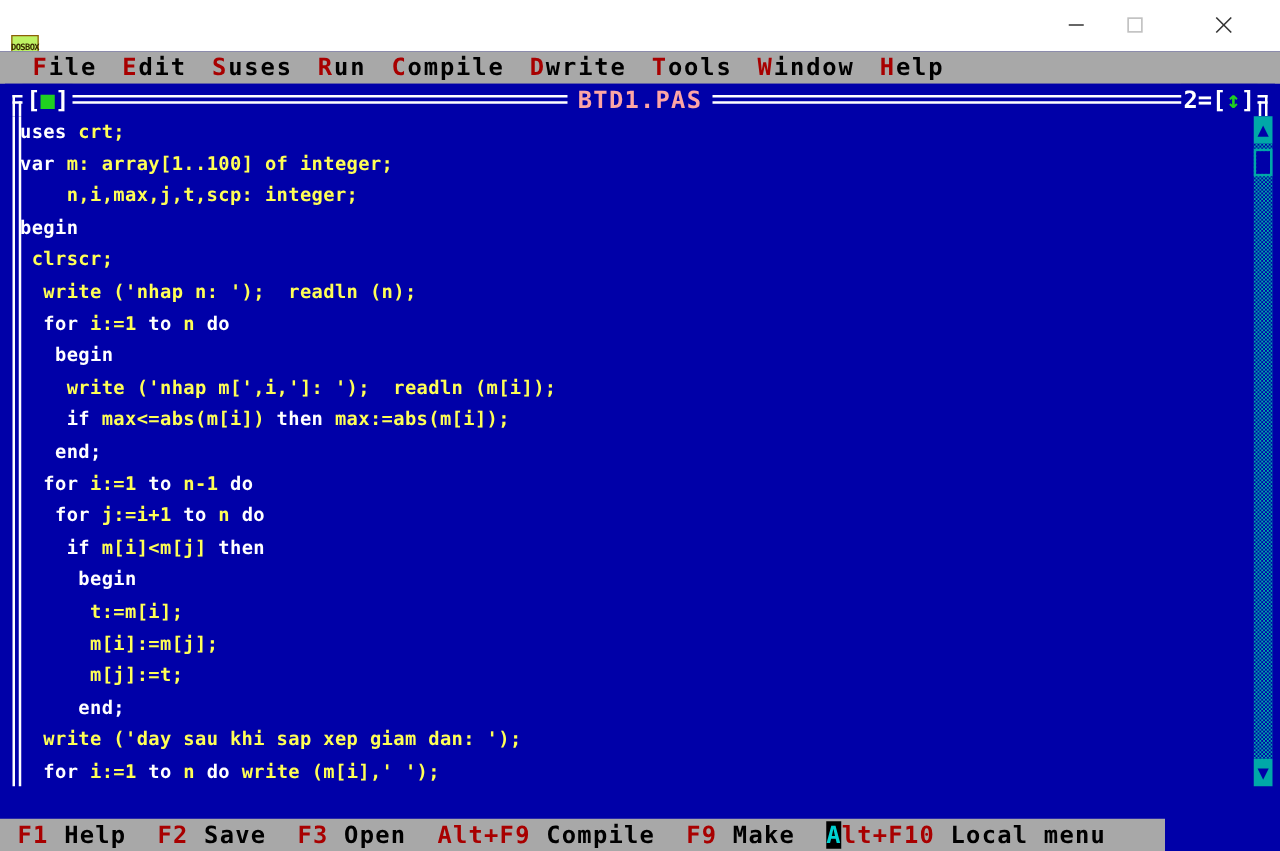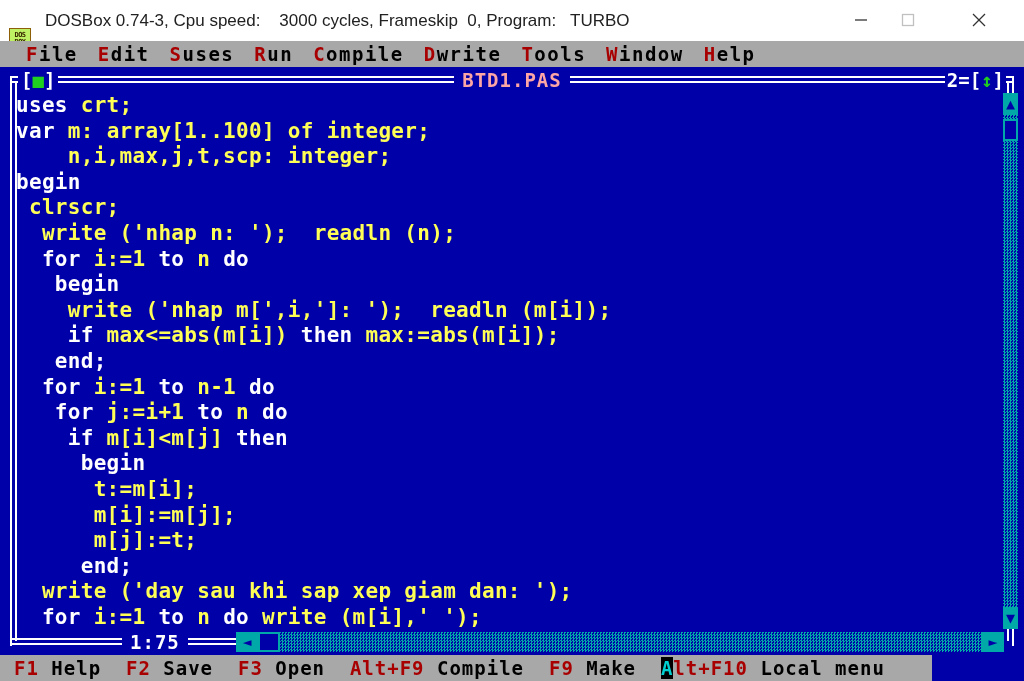--- a/index.html
+++ b/index.html
@@ -24,21 +24,21 @@
     display: flex;
     align-items: center;
   }
   #dosbox-icon {
     width: 22px; height: 22px;
     margin-left: 9px;
     background: #bef264;
     border: 1px solid #8c5f08;
     box-sizing: border-box;
     display: flex;
-    flex-direction: column;
+    flex-direction: row;
     justify-content: center;
     align-items: center;
     line-height: 1;
     flex: none;
     margin-top: 36px;
   }
   #dosbox-icon span {
     font-family: "DejaVu Sans Mono", monospace;
     font-size: 7px;
     font-weight: bold;
@@ -163,21 +163,21 @@
     background: #ffffff;
     width: 2px;
   }
 
   
   #code {
     position: absolute;
     left: 12px; top: 26px;
     width: 980px; height: 536px;
     overflow: hidden;
-    font-size: 21px;
+    font-size: 15px;
     font-weight: bold;
     line-height: 25.6px;
     white-space: pre;
     letter-spacing: 0.3px;
     color: #ffffff;
   }
   #code .ln { display: block; height: 25.6px; }
   .kw  { color: #ffffff; }
   .id  { color: #ffff55; }
 
@@ -268,21 +268,20 @@
   #fk-inner { padding-left: 14px; }
 </style>
 </head>
 <body>
 
 <div id="win-titlebar">
   <div id="dosbox-icon">
     <span>DOS</span>
     <span>BOX</span>
   </div>
-  <div id="win-title-text">DOSBox 0.74-3, Cpu speed:    3000 cycles, Frameskip  0, Program:   TURBO</div>
 
   <div class="wbtn" id="btn-min">
     <svg width="14" height="14" viewBox="0 0 14 14">
       <line x1="1" y1="7" x2="13" y2="7" stroke="#333333" stroke-width="1.3"></line>
     </svg>
   </div>
   <div class="wbtn" id="btn-max">
     <svg width="14" height="14" viewBox="0 0 14 14">
       <rect x="1.5" y="1.5" width="11" height="11" fill="none" stroke="#c0c0c0" stroke-width="1.3"></rect>
     </svg>
@@ -333,35 +332,18 @@
 
     <div id="vscroll">
       <div class="sb-arrow" style="top:0;">▲</div>
       <div class="sb-track" style="top:22px; left:0; width:15px; height:492px;"></div>
       <div class="sb-thumb" style="top:26px; left:0; width:15px; height:22px;">
           <i></i>
         </div>
       <div class="sb-arrow" style="top:514px;">▼</div>
     </div>
 
-    <div id="ed-botborder">
-      <div class="bar-line" style="left:6px; top:9px; width:226px;"></div>
-      <div class="bar-line" style="left:6px; top:14px; width:226px;"></div>
-      <div class="vline" style="left:6px; top:0px; height:17px;"></div>
-      <div class="vline" style="left:11px; top:0px; height:12px;"></div>
-      <div id="ed-pos">1:75</div>
-      <div id="hscroll">
-        <div class="sb-track" style="left:0; top:0; width:768px; height:20px;"></div>
-        <div class="hb-arrow" style="left:0;">◄</div>
-        <div class="sb-thumb" style="left:22px; top:0; width:22px; height:20px;">
-            <i></i>
-          </div>
-        <div class="hb-arrow" style="left:746px;">►</div>
-      </div>
-      <div class="vline" style="right:6px; top:0px; height:17px;"></div>
-      <div class="vline" style="right:11px; top:0px; height:12px;"></div>
-    </div>
 
   </div>
 
   <div id="fkeybar"><span id="fk-inner"><span class="fk">F1</span><span class="fklbl"> Help  </span><span class="fk">F2</span><span class="fklbl"> Save  </span><span class="fk">F3</span><span class="fklbl"> Open  </span><span class="fk">Alt+F9</span><span class="fklbl"> Compile  </span><span class="fk">F9</span><span class="fklbl"> Make  </span><span class="fk"><span class="curs">A</span><span>lt+F10</span></span><span class="fklbl"> Local menu</span></span></div>
 
 </div>
 
 </body></html>

